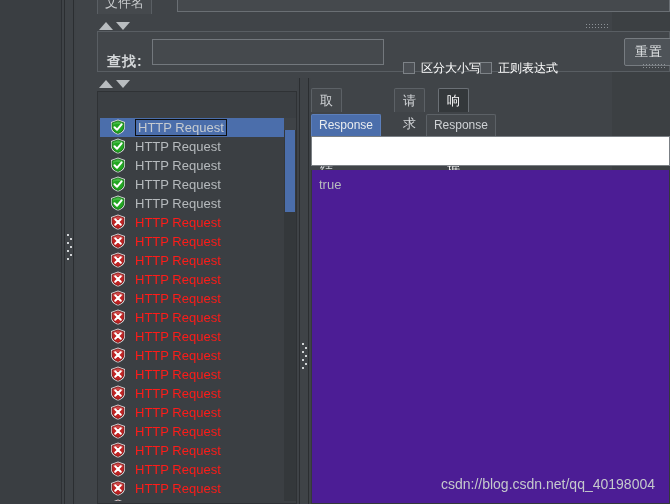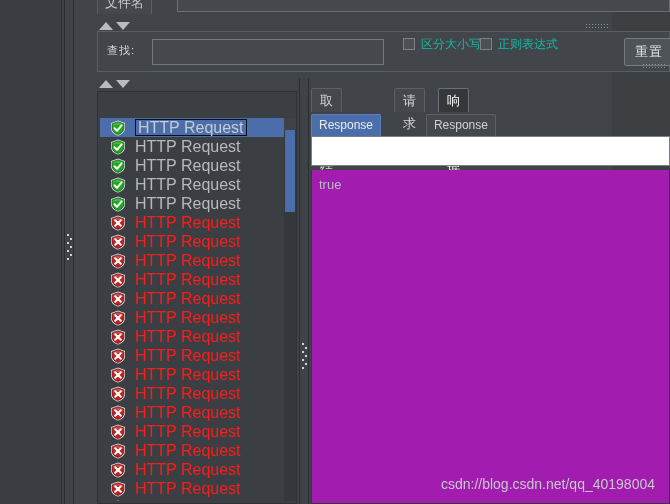--- a/index.html
+++ b/index.html
@@ -63,30 +63,31 @@
   .arrowrow .tri { position:absolute; top:3px; width:0; height:0; }
   .tri.up   { border-left:7px solid transparent; border-right:7px solid transparent; border-bottom:8px solid #b9bdc0; }
   .tri.down { border-left:7px solid transparent; border-right:7px solid transparent; border-top:8px solid #b9bdc0; }
 
   
   .searchbox {
     position: absolute; left: 97px; top: 31px; width: 573px; height: 41px;
     background: #42464a; border: 1px solid #595e63;
   }
   .searchbox .lbl {
-    position:absolute; left:9px; top:11px; font-size:11px; color:#d4d7d9;
+    position:absolute; left:9px; top:21px; font-size:14px; color:#d4d7d9;
     letter-spacing:1px;
+    font-weight:bold;
   }
   .search-input {
     position:absolute; left:54px; top:7px; width:232px; height:26px;
     background:#45494d; border:1px solid #73787d;
     color:#d6d9db; font-size:12px; padding:0 6px;
     font-family:"Liberation Sans", sans-serif;
   }
-  .chk-wrap { position:absolute; top:4px; font-size:12px; color:#14b8a6; }
+  .chk-wrap { position:absolute; top:28px; font-size:12px; color:#ffffff; }
   .chk-box {
     display:inline-block; width:12px; height:12px; vertical-align:-2px;
     background:#4c5055; border:1px solid #7d8287; margin-right:6px;
   }
   .btn {
     position:absolute; top:6px; height:28px; width:50px;
     background:#4e5358; border:1px solid #777c81; border-radius:2px;
     color:#e2e5e7; font-size:13px; letter-spacing:1px;
     font-family:"Liberation Sans", sans-serif;
     cursor:pointer;
@@ -120,21 +121,21 @@
     content:""; position:absolute; left:5px; top:8px;
     border-left:5px solid transparent; border-right:5px solid transparent;
     border-top:6px solid #cfd3d6;
   }
   .listwrap {
     position:absolute; left:2px; top:26px; width:196px; bottom:2px;
     background:#3b3f43; overflow:hidden;
   }
   .row {
     position:relative; height:19px; line-height:19px;
-    font-size:16px; padding-left:10px; white-space:nowrap;
+    font-size:13px; padding-left:10px; white-space:nowrap;
   }
   .row .shield { display:inline-block; width:16px; height:16px; vertical-align:-3px; margin-right:9px; }
   .row .txt { display:inline-block; vertical-align:top; }
   .row.ok .txt  { color:#b6babd; }
   .row.err .txt { color:#fd1c19; }
   .row.sel {
     background:#4b6eab;
   }
   .row.sel .txt {
     color:#c6cbd0;
@@ -168,21 +169,21 @@
     background:#44484c; border-radius:2px 2px 0 0; border-bottom:none;
   }
   .subtab.active { background:#4b6eab; color:#e8ebee; border-color:#5c7fbb; }
 
   .whitefield {
     position:absolute; left:0; top:58px; right:0; height:30px;
     background:#ffffff; border:1px solid #7b8085;
   }
   .bodyarea {
     position:absolute; left:0; top:92px; right:0; bottom:0;
-    background:#a21caf; border:1px solid #35383b; border-top:none;
+    background:#4c1d95; border:1px solid #35383b; border-top:none;
   }
   .bodytext {
     position:absolute; left:7px; top:7px; font-size:13px; color:#b7bbbe;
   }
   .watermark {
     position:absolute; right:14px; bottom:11px;
     font-size:14px; color:#c5c9cc;
   }
 </style>
 </head>

